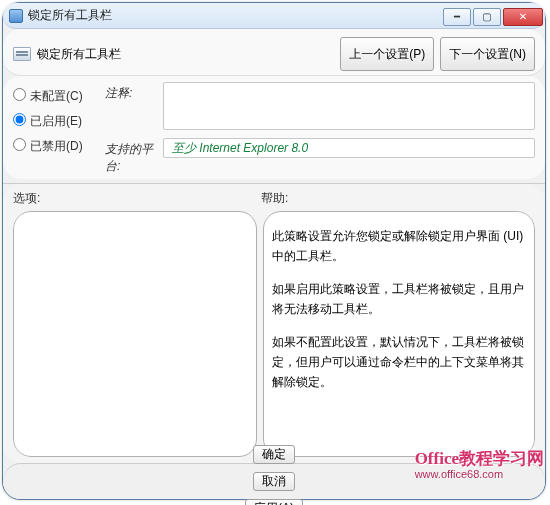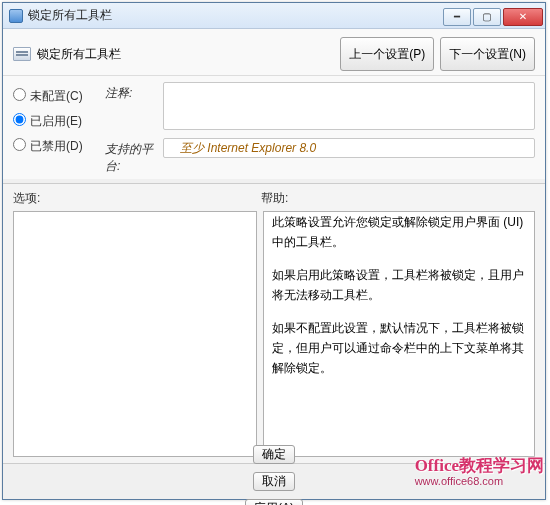--- a/index.html
+++ b/index.html
@@ -1,15 +1,15 @@
 <!DOCTYPE html>
 <html><head>
 <meta charset="utf-8">
 <style>
-  * { box-sizing: border-box; }
+  * { box-sizing: border-box; border-radius: 18px; }
   body {
     margin: 0;
     padding: 2px;
     font-family: "Microsoft YaHei", "SimSun", Tahoma, sans-serif;
     font-size: 12px;
     background: #fff;
     color: #000;
     width: 550px;
     height: 505px;
     overflow: hidden;
@@ -119,60 +119,60 @@
     height: 48px;
     border: 1px solid #c8c8c8;
     background:#fff;
     border-radius:2px;
   }
   .platform-box {
     height: 20px;
     border: 1px solid #c8c8c8;
     background:#fff;
     border-radius:2px;
-    padding: 2px 16px;
-    font-size: 12px;
-    color:#a16207;
+    padding: 2px 8px;
+    font-size: 12px;
+    color:#15803d;
     display:flex; align-items:center;
   }
   .divider { height:1px; background:#ccc; margin: 4px 0 0 0;}
   .body-area {
     flex:1;
     display:flex;
     flex-direction:column;
     padding: 6px 10px 6px 10px;
     background:#f4f4f4;
     overflow:hidden;
   }
   .labels-row { display:flex; margin-bottom:4px; color:#333;}
   .labels-row .opt-label { width: 248px; }
   .panes { flex:1; display:flex; gap:6px; overflow:hidden;}
   .pane {
     border:1px solid #b0b0b0;
     background:#fff;
     overflow:auto;
   }
   .pane.options { width: 244px; }
-  .pane.help { flex:1; padding:0 8px; line-height:1.7; font-size:12px; color:#000;}
+  .pane.help { flex:1; padding:14px 8px; line-height:1.7; font-size:12px; color:#000;}
   .help-p { margin:0 0 12px 0; }
   .footer {
     height: 36px;
     background:#f0f0f0;
     border-top:1px solid #ccc;
     display:flex;
     justify-content:center;
     align-items:center;
     gap:8px;
     padding:0 10px;
     flex-direction:column;
   }
   .watermark {
     position:absolute;
     right: 6px;
-    bottom: 18px;
+    bottom: 25px;
     text-align:left;
     pointer-events:none;
   }
   .wm1 {
     font-family: "Comic Sans MS","Segoe Script",cursive;
     font-size: 17px;
     font-weight:bold;
     color:#d6336c;
     text-shadow: 0 0 3px #fff, 1px 1px 0 #fff;
   }

